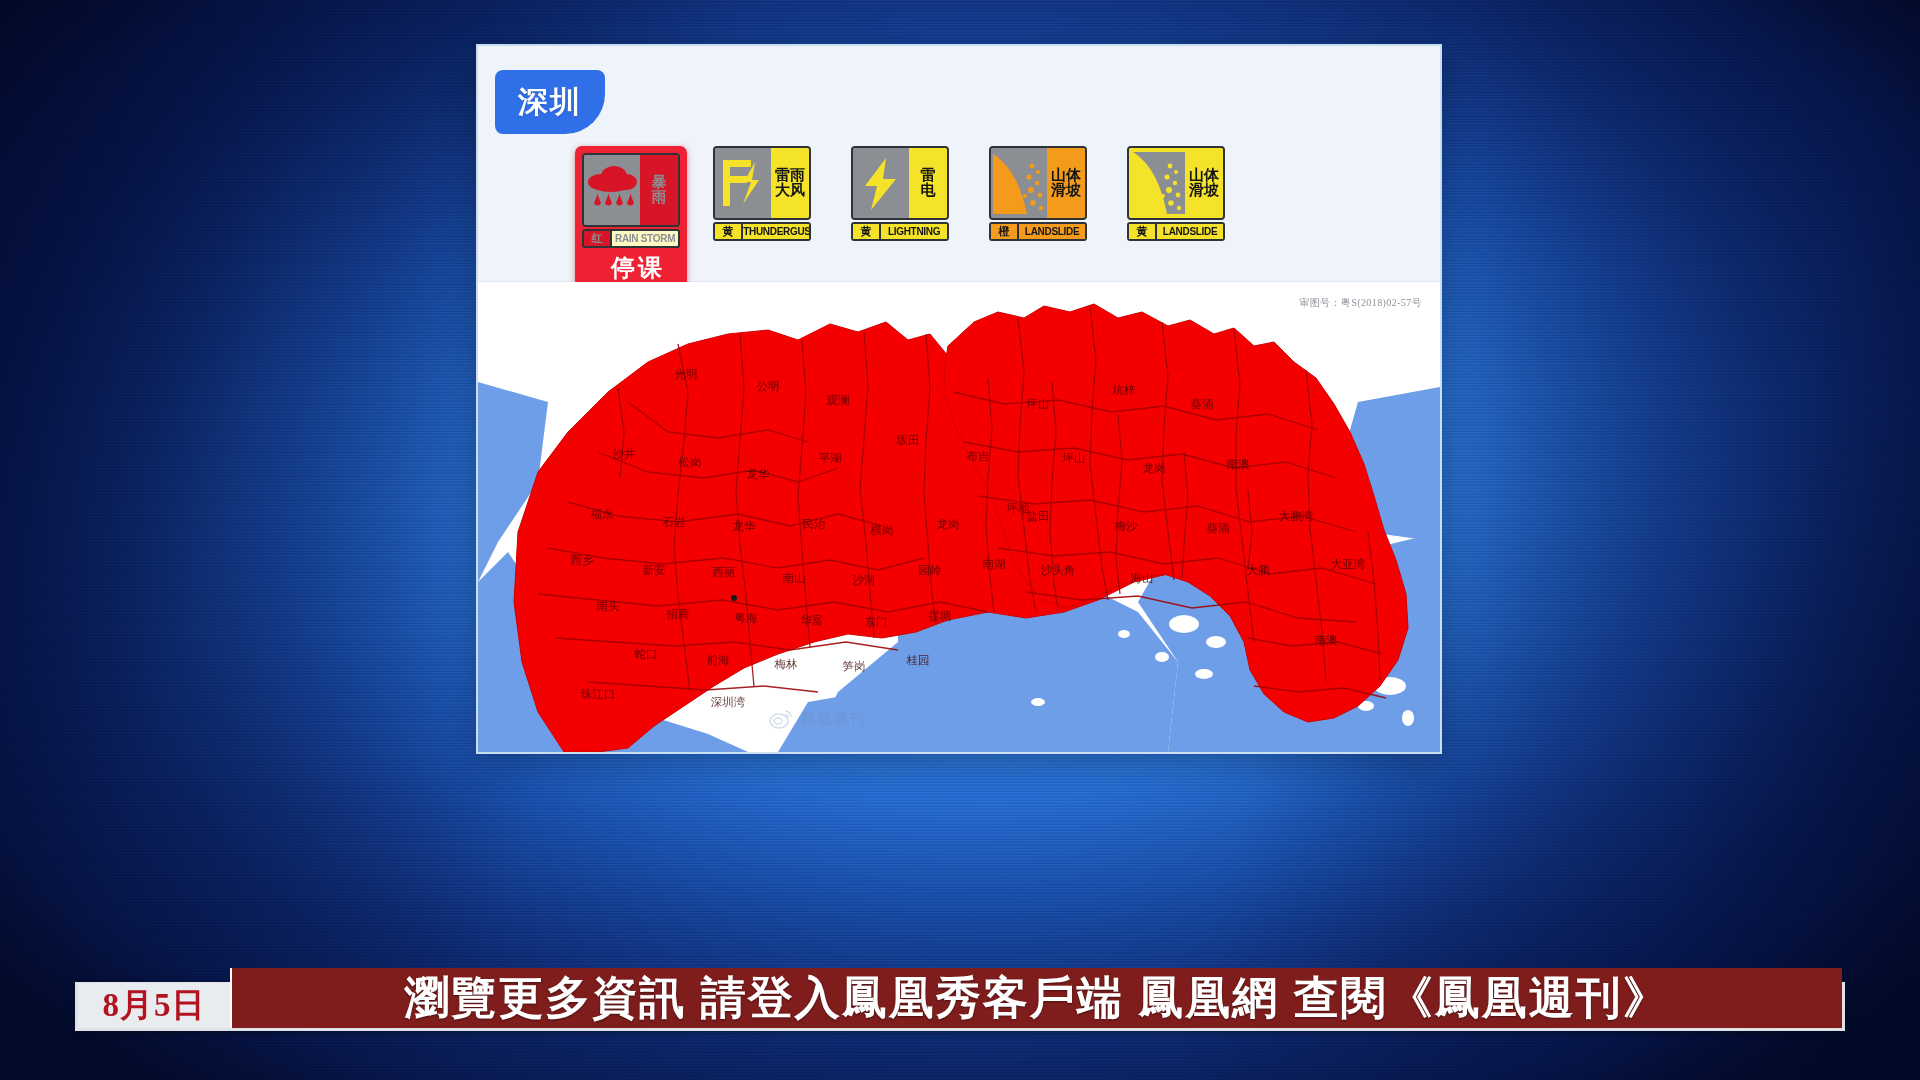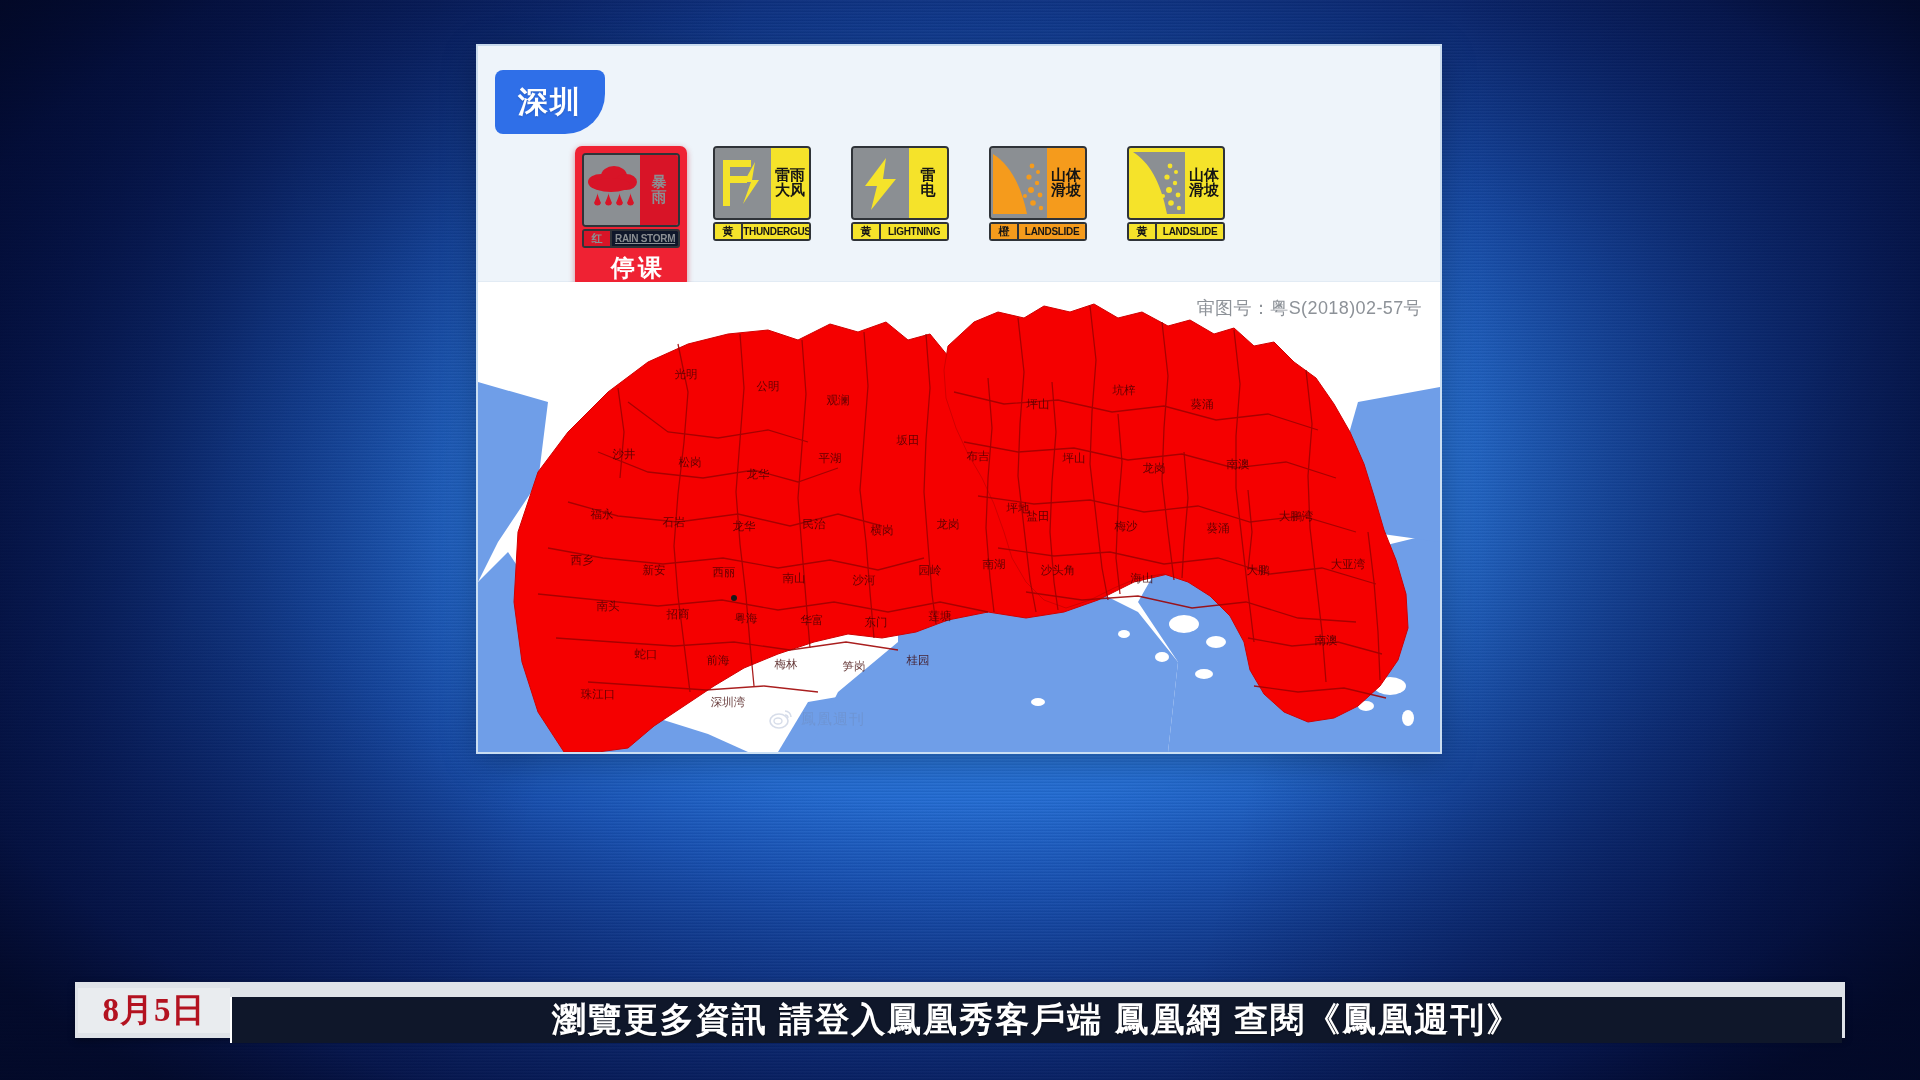--- a/index.html
+++ b/index.html
@@ -102,21 +102,21 @@
   .footer-en {
     flex:1 1 auto; display:flex; align-items:center; justify-content:center;
     font-size:10px; letter-spacing:-0.3px;
   }
 
   
   .red .plate-glyph { background:#8b8f93; }
   .red .plate-text { background:#d81427; color:#8b8f93; }
   .red .badge-footer { background:#d81427; color:#8b8f93; border-color:#2f3338; }
   .red .footer-level { background:#d81427; color:#8b8f93; }
-  .red .footer-en { background:#0f172a; color:#8b8f93;text-decoration:underline; }
+  .red .footer-en { background:#fef9c3; color:#8b8f93; }
 
   
   .yellow .plate-glyph { background:#8b8f93; }
   .yellow .plate-text { background:#f5e32a; color:#151515; }
   .yellow .footer-level { background:#f5e32a; color:#151515; }
   .yellow .footer-en { background:#f5e32a; color:#151515; }
 
   
   .orange .plate-glyph { background:#8b8f93; }
   .orange .plate-text { background:#f59b1c; color:#151515; }
@@ -137,47 +137,47 @@
     background:#e02030; border-radius:3px;
   }
 
   
   #map-section {
     position:absolute; left:0; top:236px; width:962px; height:470px;
     background:#ffffff; overflow:hidden;
   }
   #map-credit {
     position:absolute; right:18px; top:14px;
-    font-size:18px; color:#8d9298; letter-spacing:0.4px;
+    font-size:10px; color:#8d9298; letter-spacing:0.4px;font-family:Liberation Serif, serif;
   }
   #map-svg { position:absolute; left:0; top:0; width:962px; height:470px; }
   #watermark {
     position:absolute; left:290px; bottom:22px;
     display:flex; align-items:center; gap:7px;
     opacity:0.30;
   }
   #watermark .wm-text { font-size:15px; color:#6b7fa6; letter-spacing:1px; }
 
   
   #ticker {
-    position:absolute; left:75px; top:982px; width:1770px; height:56px;
+    position:absolute; left:75px; top:982px; width:1770px; height:49px;
     background:#dfe3e8;
     box-shadow:0 2px 7px rgba(0,0,0,0.35);
-    display:flex; align-items:center; padding:3px;
+    display:flex; align-items:flex-end; padding:3px;
   }
   #ticker-date {
     flex:0 0 152px; display:flex; align-items:center; justify-content:center;
     background:#e9ecef; color:#b31220;
     font-size:33px; font-weight:800; letter-spacing:1px;
     font-family:"Liberation Serif","DejaVu Serif",serif;
   }
   #ticker-body {
-    flex:1 1 auto; background:#0f172a;
+    flex:1 1 auto; background:#7f1d1d;
     display:flex; align-items:center; justify-content:center;
-    color:#ffffff; font-size:34px; font-weight:700; letter-spacing:2px;
+    color:#ffffff; font-size:45px; font-weight:700; letter-spacing:2px;
     text-shadow:0 1px 2px rgba(0,0,0,0.45);
     border-left:2px solid #ffffff;
     margin-top:20px;
   }
 </style>
 </head>
 <body>
 
 <div id="broadcast">
 

